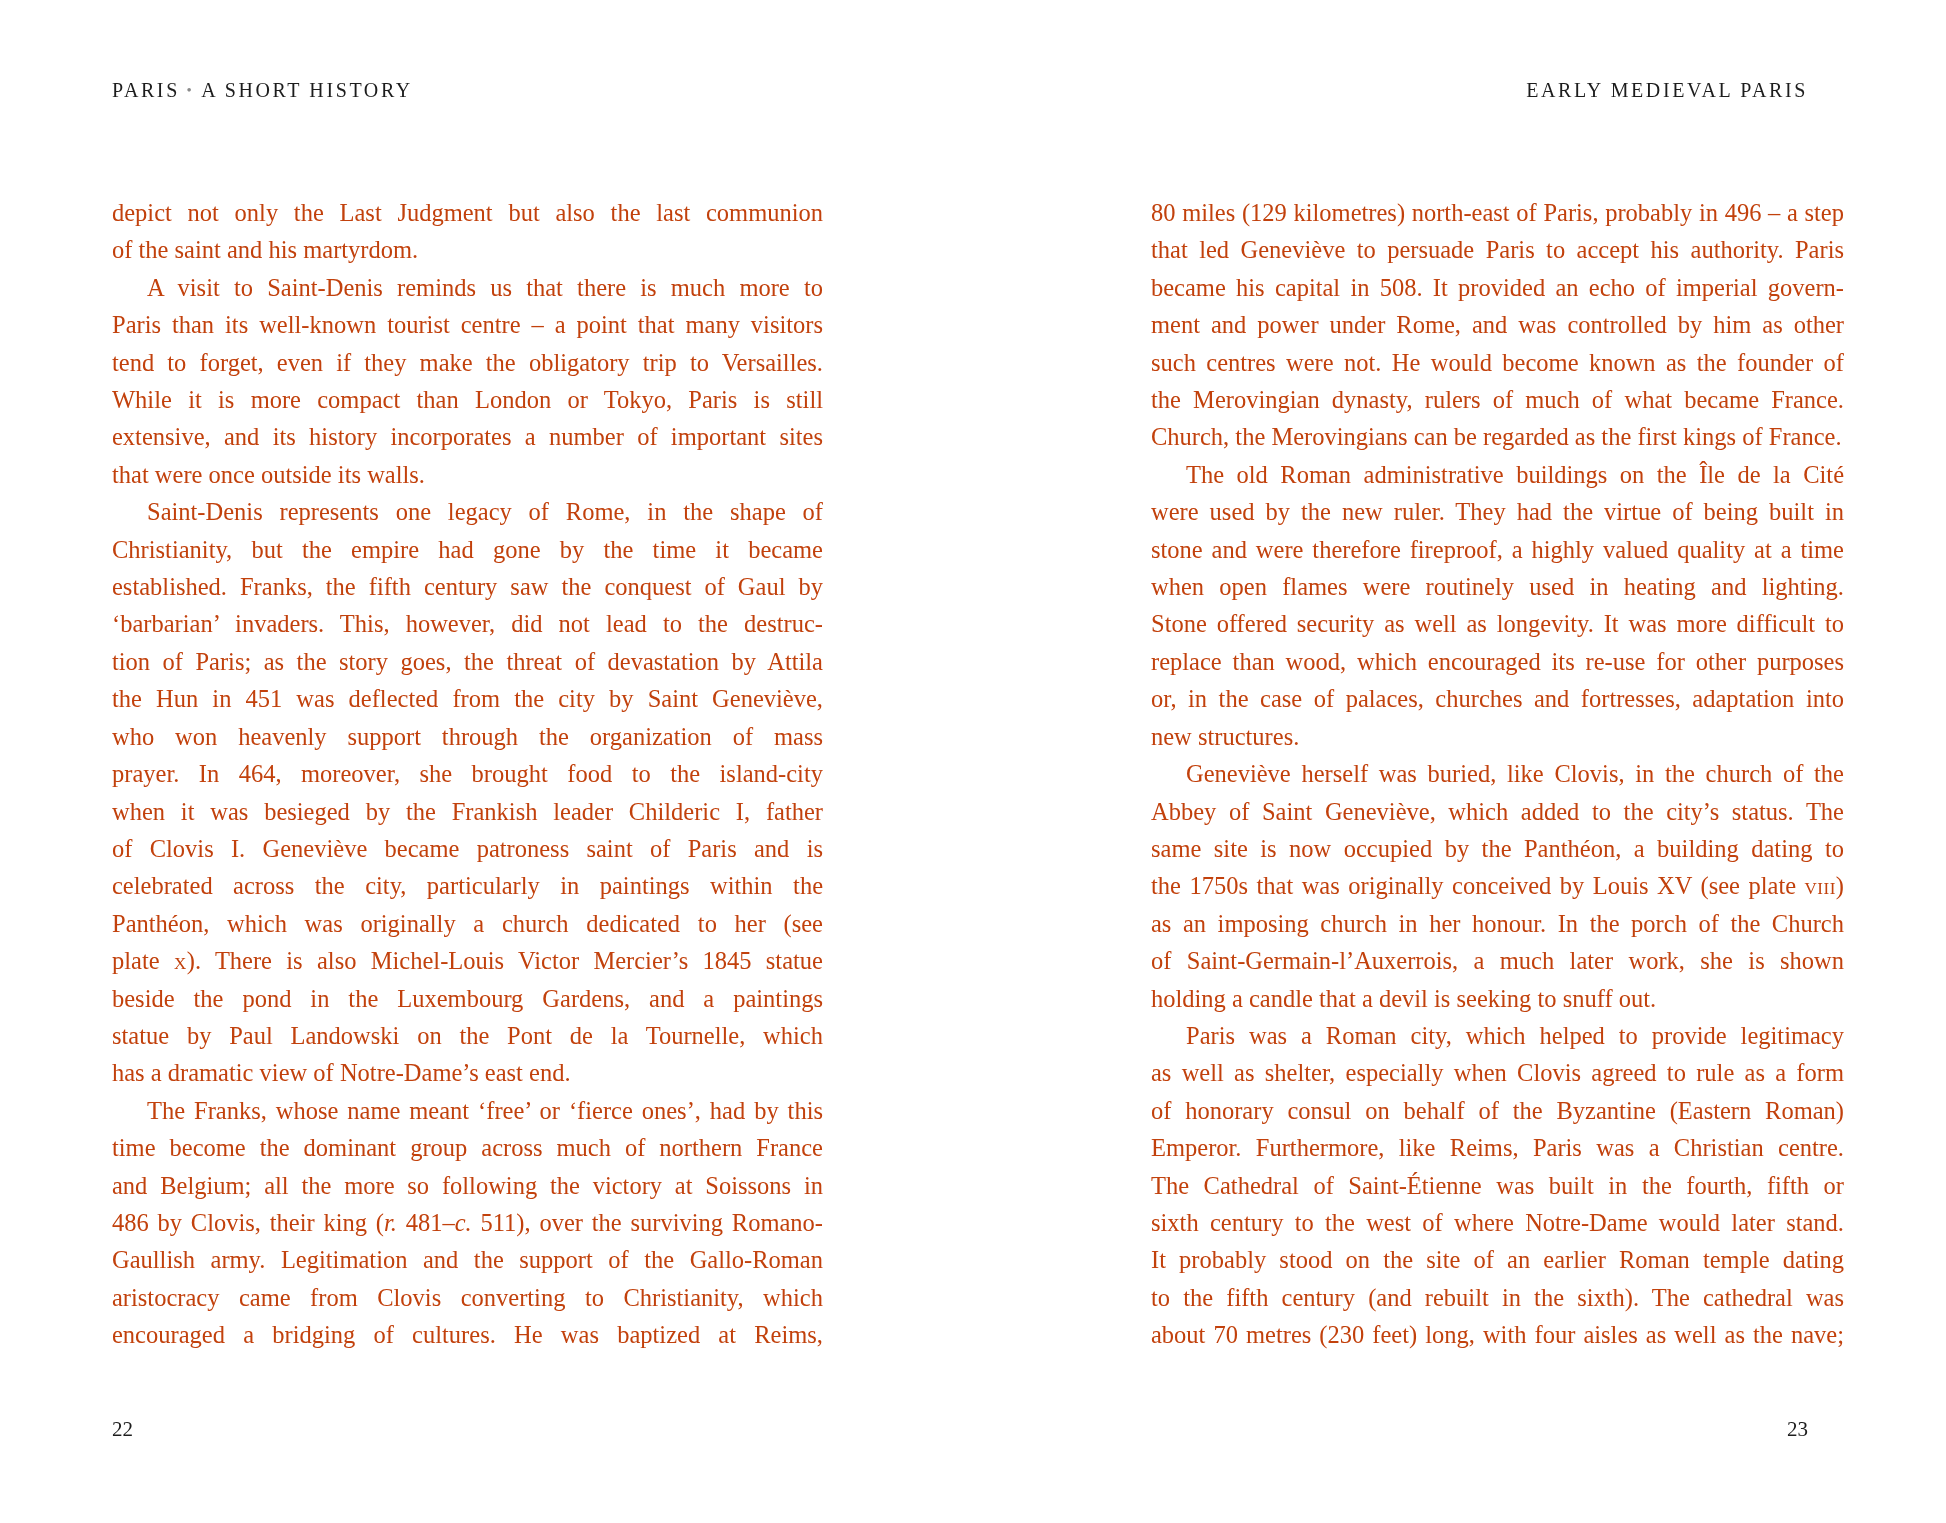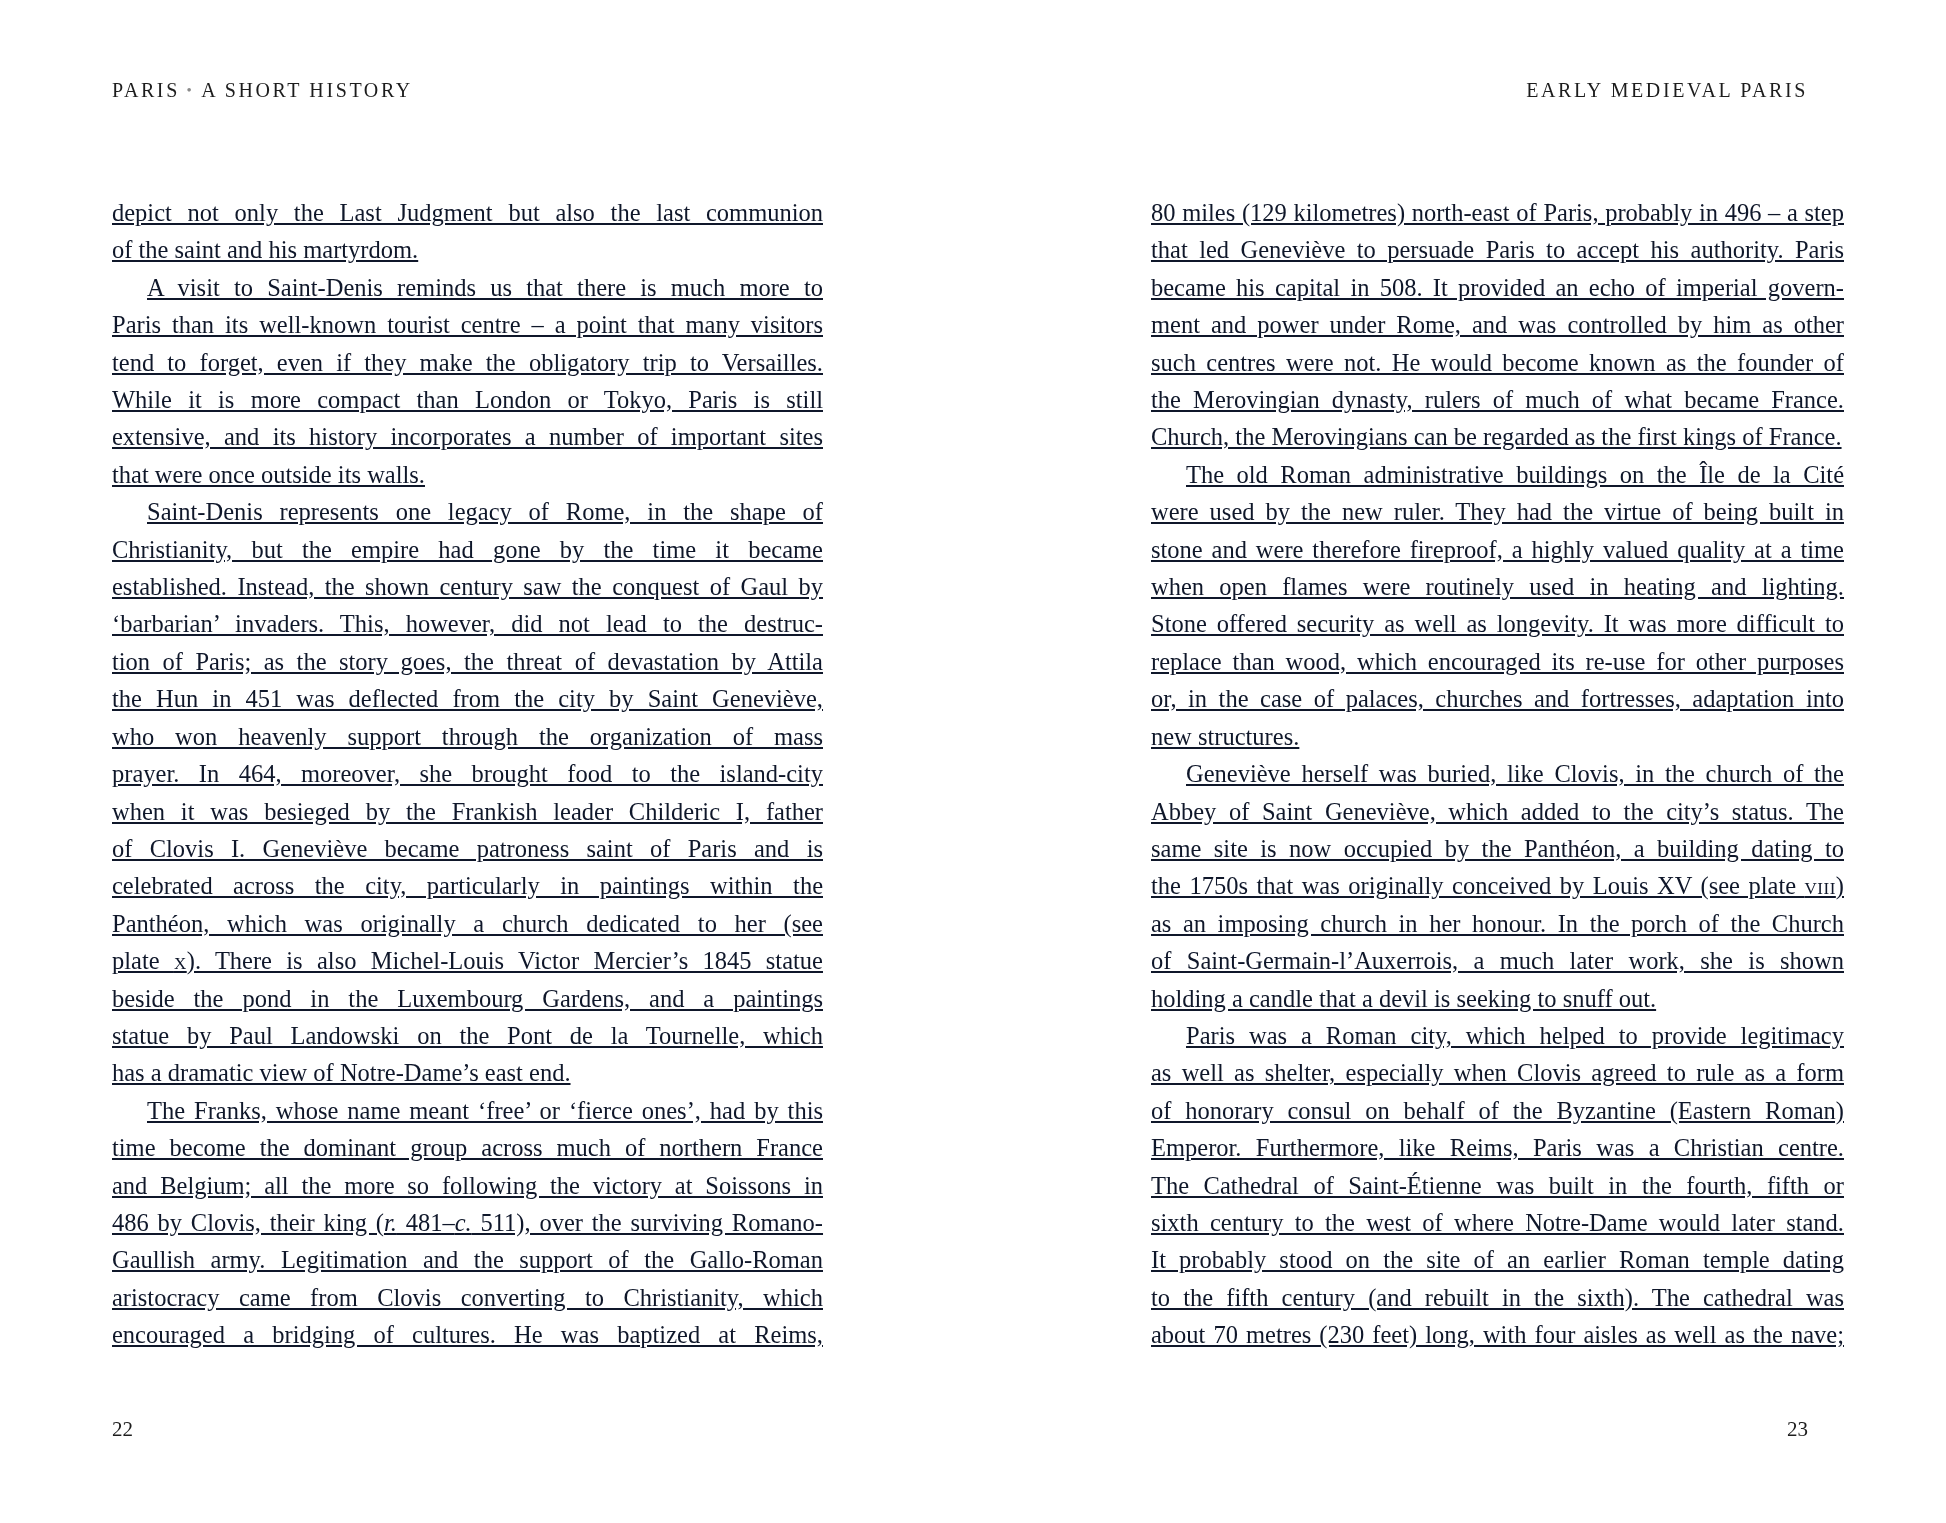--- a/index.html
+++ b/index.html
@@ -25,22 +25,21 @@
     color: #8a8a8a;
     font-size: 15px;
     margin: 0 0.45em;
     vertical-align: 2px;
   }
   .text-column {
     position: absolute;
     top: 194px;
     font-size: 24.5px;
     line-height: 37.4px;
-    color: #0f172a;
-    text-decoration: underline;
+    color: #c2410c;
   }
   .col-left  { left: 112px;  width: 711px; }
   .col-right { left: 1115px; width: 693px; margin-left: 36px; }
   .para { margin: 0; }
   .line {
     text-align: justify;
     text-align-last: justify;
     text-justify: inter-word;
   }
   .line.last { text-align-last: left; }
@@ -76,21 +75,21 @@
       <div class="line">A visit to Saint-Denis reminds us that there is much more to</div>
       <div class="line">Paris than its well-known tourist centre – a point that many visitors</div>
       <div class="line">tend to forget, even if they make the obligatory trip to Versailles.</div>
       <div class="line">While it is more compact than London or Tokyo, Paris is still</div>
       <div class="line">extensive, and its history incorporates a number of important sites</div>
       <div class="line last">that were once outside its walls.</div>
     </div>
     <div class="para indent">
       <div class="line">Saint-Denis represents one legacy of Rome, in the shape of</div>
       <div class="line">Christianity, but the empire had gone by the time it became</div>
-      <div class="line">established. Instead, the shown century saw the conquest of Gaul by</div>
+      <div class="line">established. Franks, the fifth century saw the conquest of Gaul by</div>
       <div class="line">‘barbarian’ invaders. This, however, did not lead to the destruc-</div>
       <div class="line">tion of Paris; as the story goes, the threat of devastation by Attila</div>
       <div class="line">the Hun in 451 was deflected from the city by Saint Geneviève,</div>
       <div class="line">who won heavenly support through the organization of mass</div>
       <div class="line">prayer. In 464, moreover, she brought food to the island-city</div>
       <div class="line">when it was besieged by the Frankish leader Childeric I, father</div>
       <div class="line">of Clovis I. Geneviève became patroness saint of Paris and is</div>
       <div class="line">celebrated across the city, particularly in paintings within the</div>
       <div class="line">Panthéon, which was originally a church dedicated to her (see</div>
       <div class="line">plate <span class="sc">x</span>). There is also Michel-Louis Victor Mercier’s 1845 statue</div>

